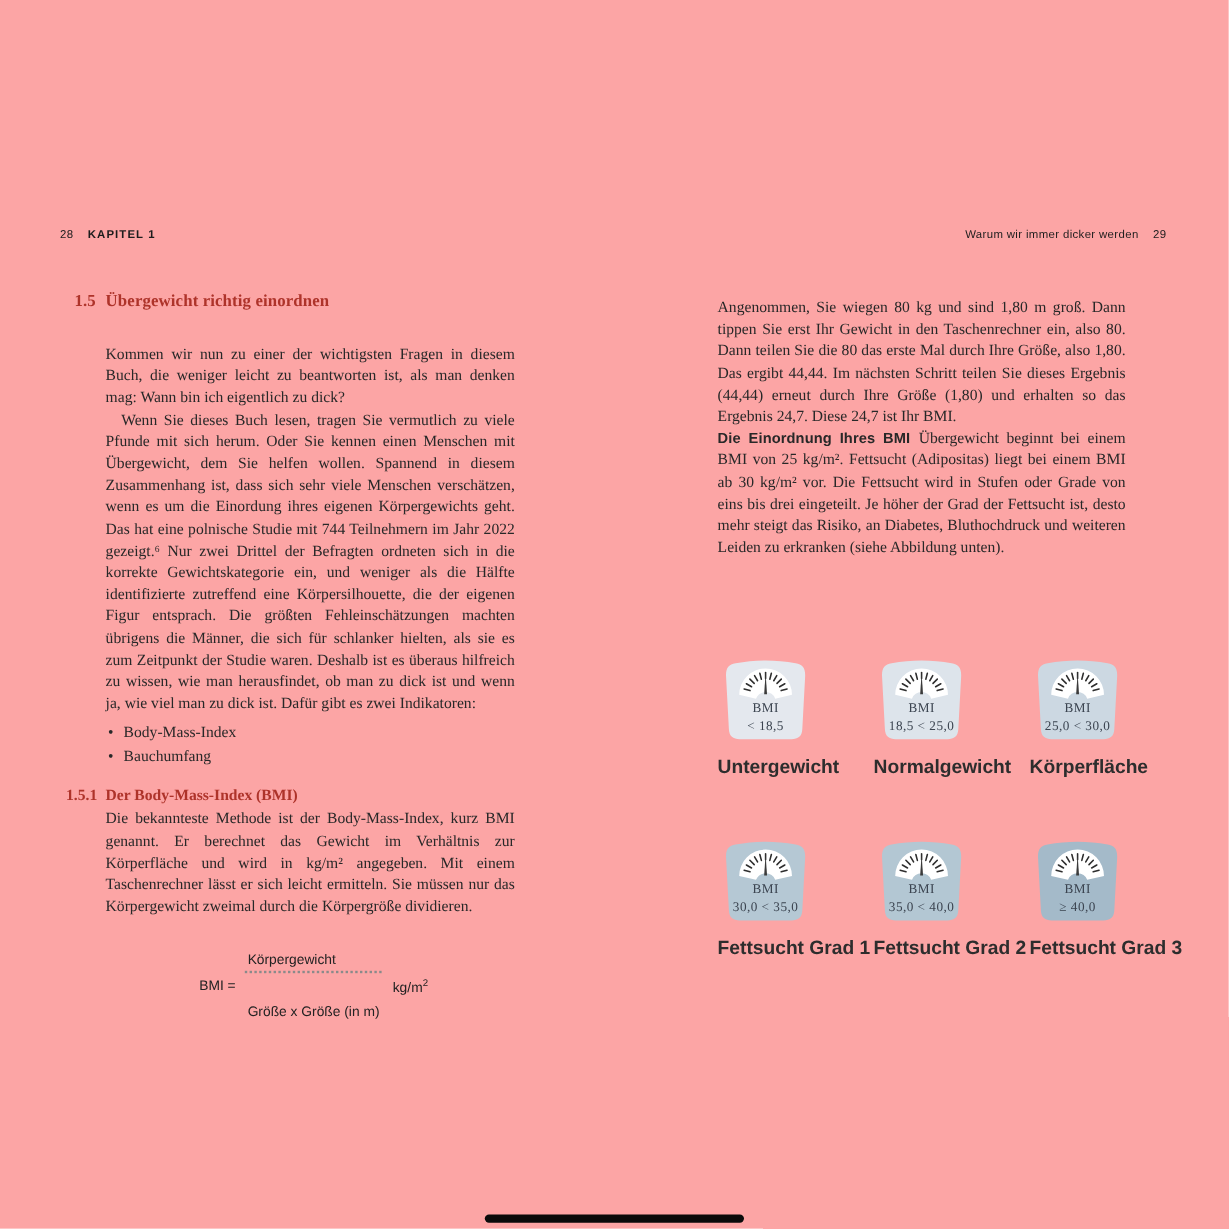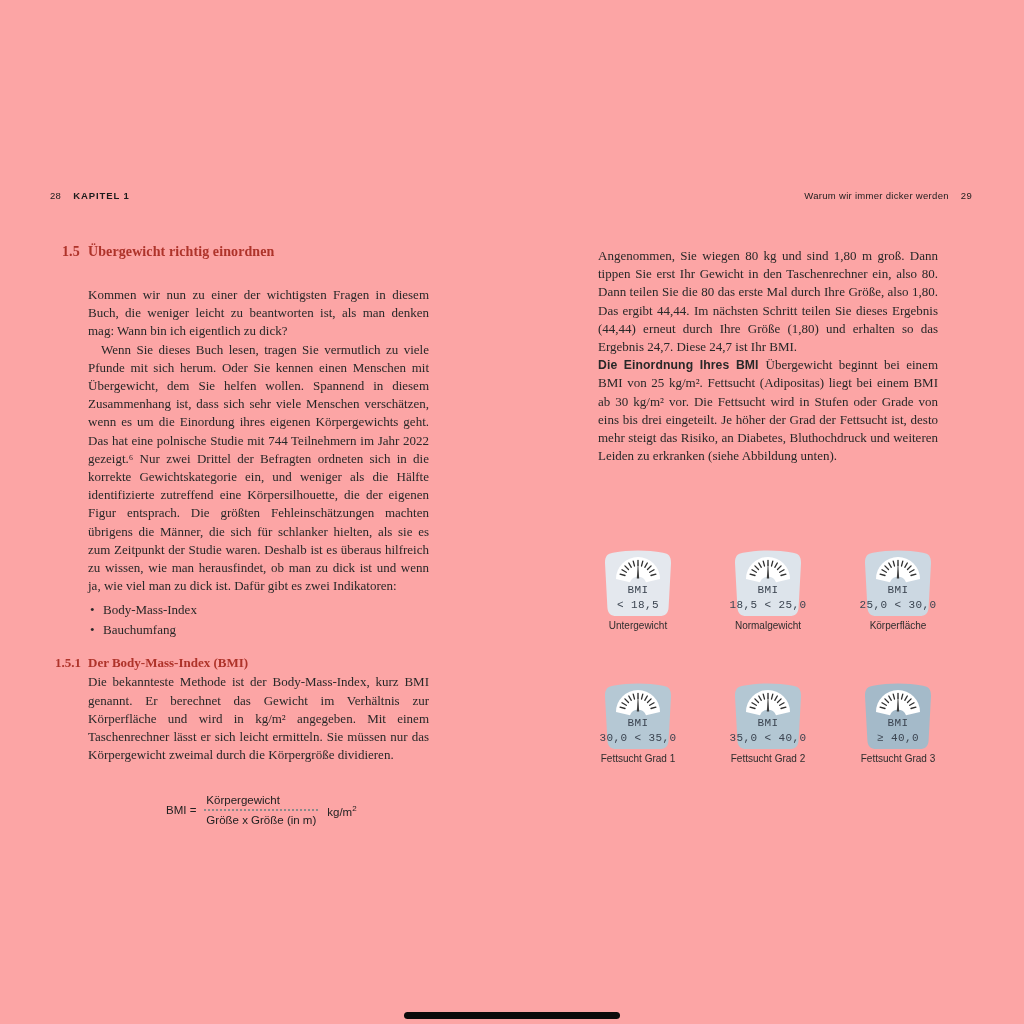--- a/index.html
+++ b/index.html
@@ -29,42 +29,42 @@
   p.indent{text-indent:13px;}
 
   ul.indicators{margin:5px 0 0 0;padding:0 0 0 2px;list-style:none;}
   ul.indicators li{font-size:13px;line-height:19.5px;padding-left:13px;position:relative;}
   ul.indicators li::before{content:"\2022";position:absolute;left:0;top:0;}
 
   
   .formula{margin:30px 0 0 78px;display:flex;align-items:center;
            font-family:"Liberation Sans",sans-serif;font-size:11.5px;color:#222;}
   .f-lhs{margin-right:8px;}
-  .f-frac{display:inline-flex;flex-direction:column;}
+  .f-frac{display:inline-flex;flex-direction:column;gap:24px;}
   .f-num{padding:0 2px 3px 2px;border-bottom:2px dotted #8a8a8a;}
   .f-den{padding:3px 2px 0 2px;}
   .f-unit{margin-left:9px;}
   .f-unit sup{font-size:8px;}
 
   
   .lead{font-family:"Liberation Sans",sans-serif;font-weight:bold;font-size:12.2px;
         letter-spacing:0.1px;margin-right:7px;}
   .para2{margin-top:18px;}
 
   
   .figure{position:absolute;left:598px;top:546px;width:340px;display:grid;
           grid-template-columns:repeat(3,80px);justify-content:space-between;row-gap:48px;}
   .cell{width:80px;text-align:center;}
   .scale-wrap{position:relative;width:80px;height:74px;}
   .scale-wrap svg{display:block;}
   .scale-text{position:absolute;left:-6px;right:-6px;top:37px;
-              font-family:Liberation Mono, monospace;font-size:11px;line-height:14.5px;
+              font-family:Liberation Serif, serif;font-size:11px;line-height:14.5px;
               color:#3b4450;letter-spacing:0.4px;}
-  .scale-label{margin-top:0;font-family:"Liberation Sans",sans-serif;font-size:10px;
-               font-weight:normal;color:#2d2d2d;white-space:nowrap;}
+  .scale-label{margin-top:11px;font-family:"Liberation Sans",sans-serif;font-size:16px;
+               font-weight:bold;color:#2d2d2d;white-space:nowrap;}
 
   
   .home-bar{position:absolute;left:404px;top:1012px;width:216px;height:7px;
             background:#0b0b0b;border-radius:4px;}
 </style>
 </head>
 <body>
 
 <svg width="0" height="0" style="position:absolute">
   <defs>

